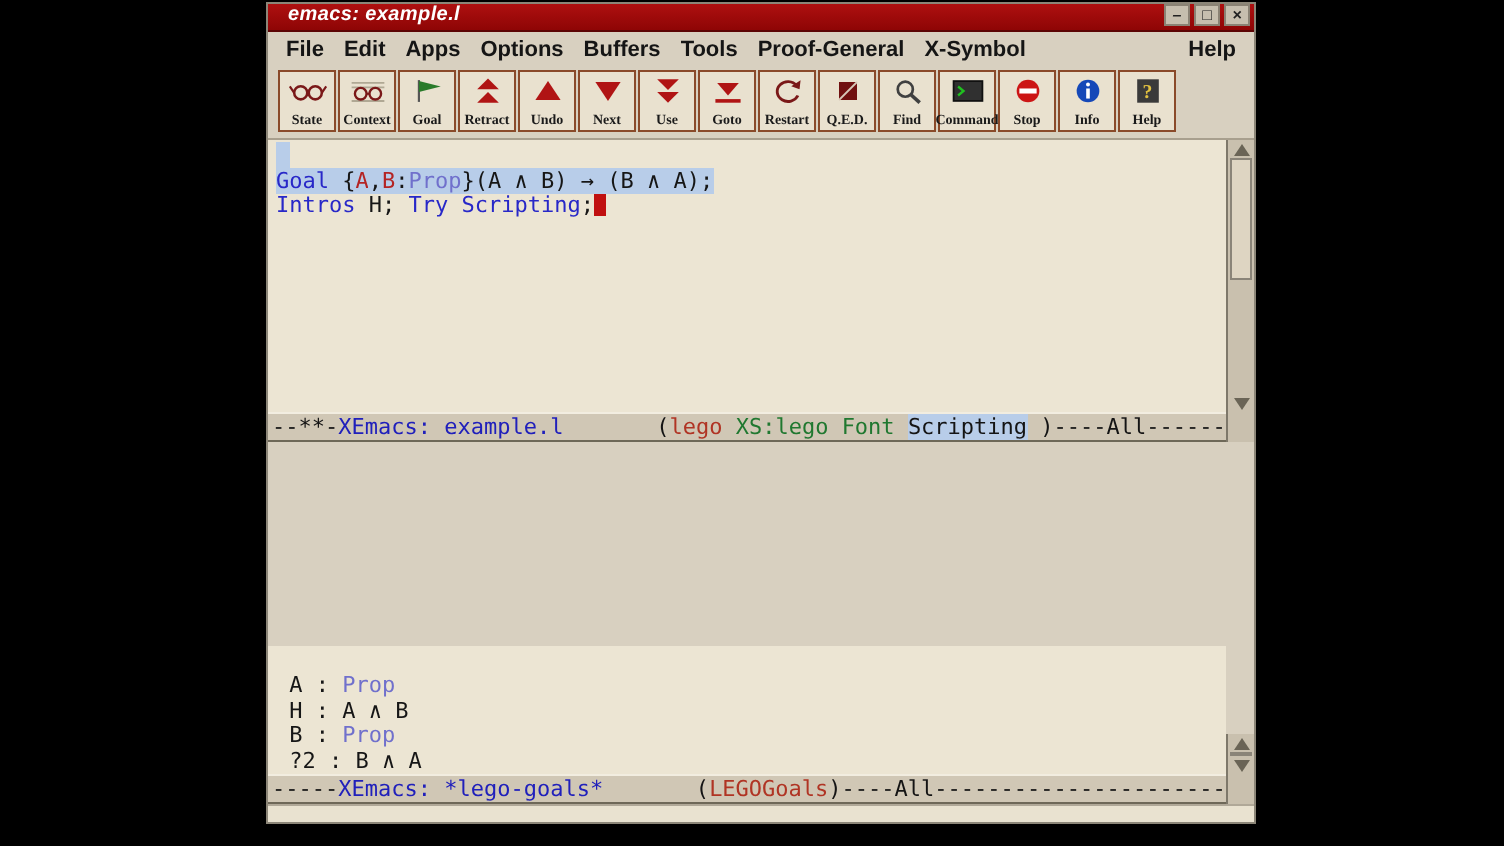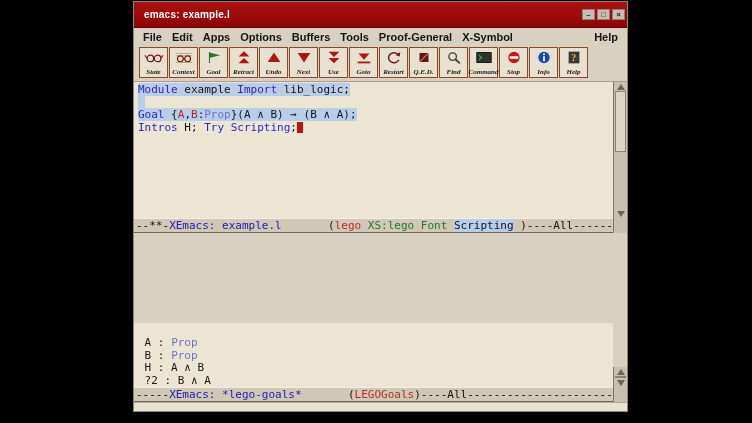--- a/index.html
+++ b/index.html
@@ -3,41 +3,41 @@
 <meta charset="utf-8">
 <style>
   * { margin:0; padding:0; box-sizing:border-box; }
   html,body { width:752px; height:423px; background:#000; overflow:hidden; }
   body { position:relative; font-family:"Liberation Sans", sans-serif; }
 
   .window { position:absolute; left:133px; top:1px; width:495px; height:411px;
             background:#d8d0c0; border:1px solid #8c8678; display:flex; flex-direction:column; }
 
   
-  .titlebar { height:26px; background:linear-gradient(#ae1010,#8e0505); border-bottom:1px solid #5c0404;
-              color:#fff; display:flex; align-items:center; font-size:10px; font-weight:bold;
-              padding:0 2px 0 10px; flex:none; }
+  .titlebar { height:14px; background:linear-gradient(#ae1010,#8e0505); border-bottom:1px solid #5c0404;
+              color:#fff; display:flex; font-size:10px; font-weight:bold;
+              padding:0 2px 0 10px; flex:none;font-style:italic; }
   .titlebar .title { flex:1; letter-spacing:.2px; }
   .win-btn { width:13px; height:11px; background:#c6beae; border:1px solid #8a8274; color:#222;
              font-size:8px; line-height:9px; text-align:center; margin-left:2px; font-weight:bold; }
 
   
   .menubar { height:17px; background:#d8d0c0; display:flex; align-items:center; font-size:11px;
              color:#151515; padding:0 4px; flex:none; }
   .menu-item { padding:1px 5px; white-space:nowrap;font-weight:bold; }
   .menu-spacer { flex:1; }
 
   
   .toolbar { height:36px; background:#d8d0c0; display:flex; align-items:flex-start;
              padding:2px 2px 0 5px; flex:none; }
   .tool-btn { width:29px; height:31px; border:1px solid #8a4a2a; background:#e9e1cf;
               display:flex; flex-direction:column; align-items:center; justify-content:space-between;
               padding:1px 0 1px 0; margin-right:1px; }
   .tool-icon { height:16px; display:flex; align-items:center; justify-content:center; }
-  .tool-label { font-family:"Liberation Serif", serif; font-style:italic; font-weight:bold;
+  .tool-label { font-family:"Liberation Serif", serif; font-weight:bold;
                 font-size:7px; line-height:8px; color:#1a1a1a; white-space:nowrap; }
 
   
   .content { flex:1; display:flex; flex-direction:column; border-top:1px solid #a89f8e; min-height:0; }
   .row { display:flex; min-height:0; }
   .row-script { height:136px; flex:none; }
   .row-goals { flex:1;align-items:flex-end; }
   .buffer { flex:1; background:#ece5d3; font-family:"DejaVu Sans Mono", monospace; font-size:11px;
             color:#161616; padding:2px 0 0 4px; overflow:hidden; }
   .code-line { white-space:pre; height:12.5px; line-height:12.5px; }
@@ -251,21 +251,20 @@
       </span>
       <span class="tool-label">Help</span>
     </div>
 
   </div>
 
   <div class="content">
 
     <div class="row row-script">
       <div class="buffer">
-          <div class="code-line hl"><span class="c-kw">Module</span><span> example </span><span class="c-kw">Import</span><span> lib_logic;</span></div>
           <div class="code-line hl"><span> </span></div>
           <div class="code-line hl"><span class="c-kw">Goal</span><span> {</span><span class="c-var">A</span><span>,</span><span class="c-var">B</span><span>:</span><span class="c-type">Prop</span><span>}(A ∧ B) → (B ∧ A);</span></div>
           <div class="code-line"><span class="c-kw">Intros</span><span> H; </span><span class="c-kw">Try</span><span> </span><span class="c-kw">Scripting</span><span>;</span><span class="block-cursor"></span></div>
         </div>
       <div class="scrollbar">
         <div class="sb-arrow up"></div>
         <div class="sb-track">
           <div class="sb-thumb" style="height:52%"></div>
         </div>
         <div class="sb-arrow down"></div>
@@ -274,22 +273,22 @@
 
     <div class="row modeline-row">
       <div class="modeline"><span>--**-</span><span class="c-ml-blue">XEmacs: example.l</span><span>       (</span><span class="c-ml-red">lego</span><span> </span><span class="c-ml-green">XS:lego</span><span> </span><span class="c-ml-green">Font</span><span> </span><span class="c-ml-hl">Scripting</span><span> )----All----------------</span></div>
       <div class="sb-corner"></div>
     </div>
 
     <div class="row row-goals">
       <div class="buffer">
           <div class="code-line"><span></span></div>
           <div class="code-line"><span> A : </span><span class="c-type">Prop</span></div>
+          <div class="code-line"><span> H : A ∧ B</span></div>
           <div class="code-line"><span> B : </span><span class="c-type">Prop</span></div>
-          <div class="code-line"><span> H : A ∧ B</span></div>
           <div class="code-line"><span> ?2 : B ∧ A</span></div>
         </div>
       <div class="scrollbar">
         <div class="sb-arrow up"></div>
         <div class="sb-track">
           <div class="sb-thumb" style="height:45%"></div>
         </div>
         <div class="sb-arrow down"></div>
       </div>
     </div>

